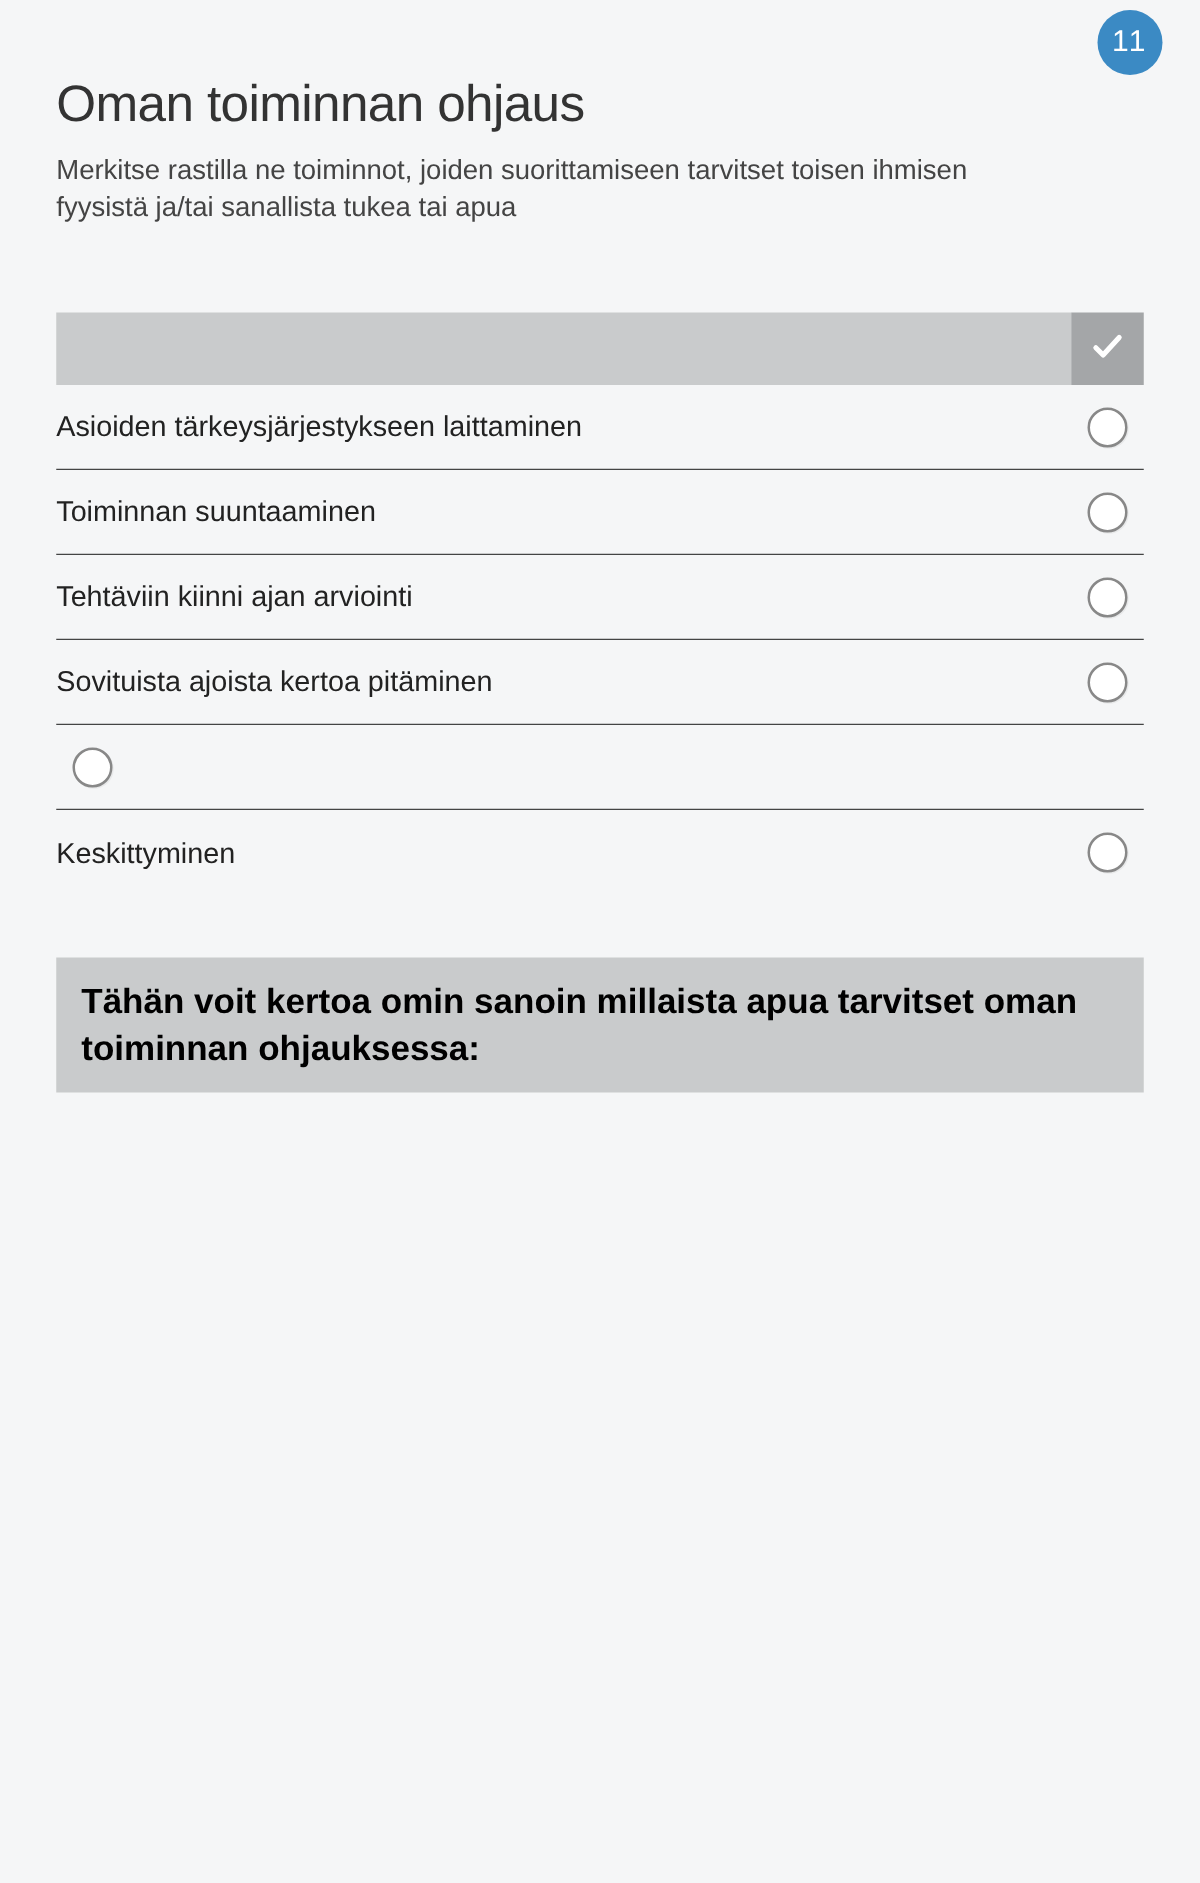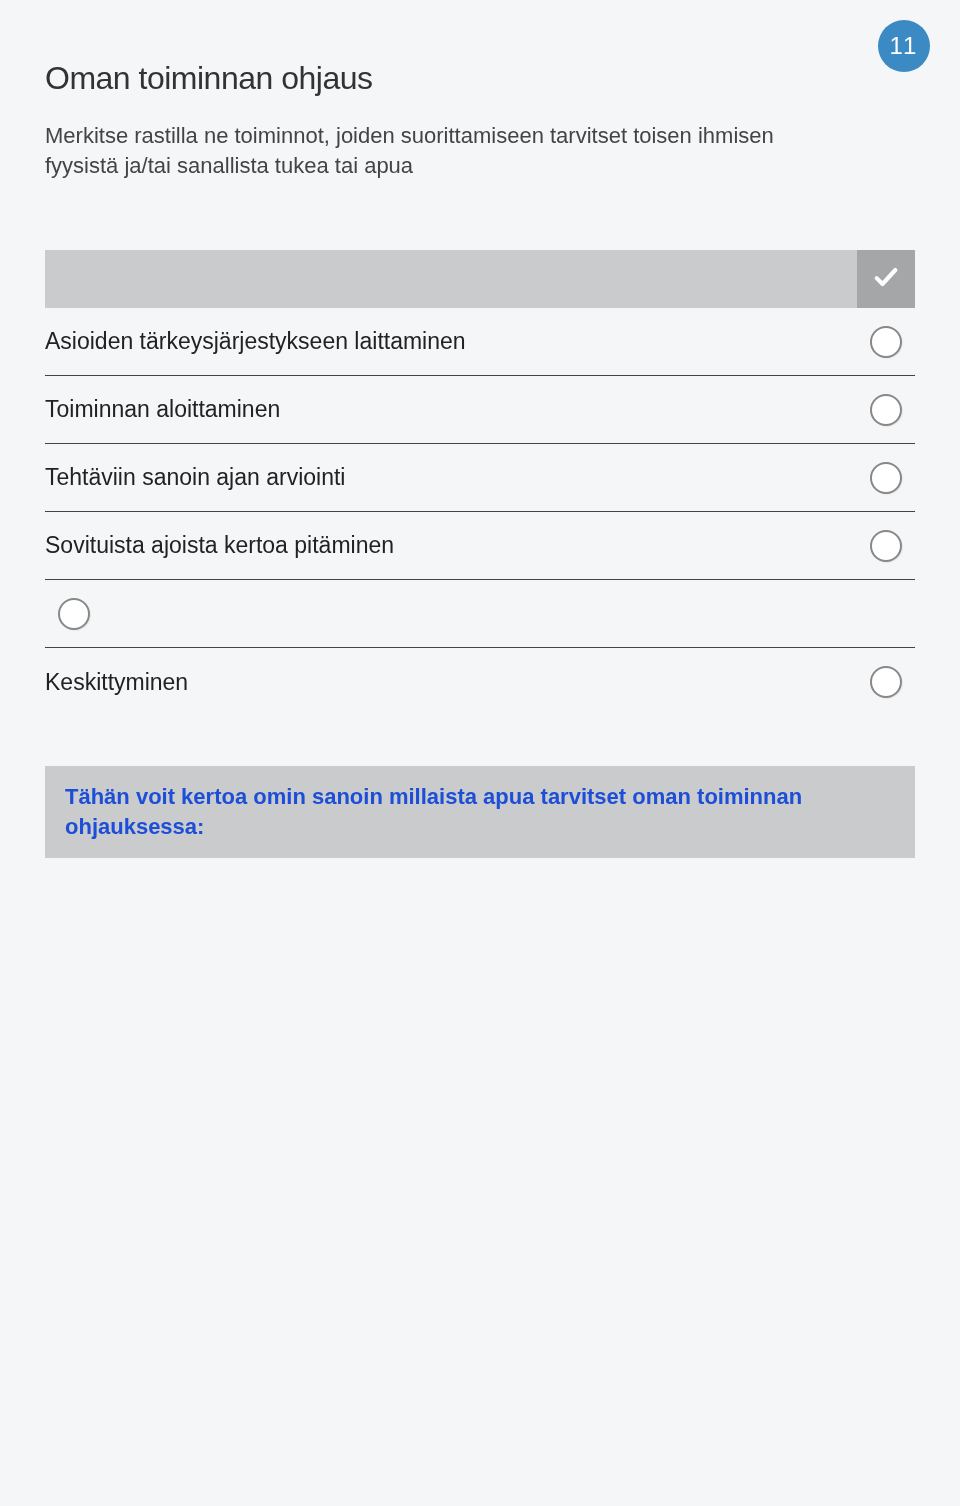--- a/index.html
+++ b/index.html
@@ -6,42 +6,42 @@
     body {
       background: #f5f6f7;
       font-family: Arial, Helvetica, sans-serif;
       width: 960px;
       height: 1506px;
       position: relative;
       padding: 0;
     }
     .page-badge {
       position: absolute;
-      top: 20px;
+      top: 8px;
       right: 30px;
       width: 52px;
       height: 52px;
       border-radius: 50%;
       background: #3b8ac4;
       color: #fff;
       display: flex;
       align-items: center;
       justify-content: center;
       font-size: 24px;
       font-weight: 300;
       letter-spacing: 2px;
     }
     .content {
       padding: 60px 45px 0 45px;
     }
     h1 {
-      font-size: 32px;
+      font-size: 41px;
       font-weight: 300;
       color: #333;
-      margin-bottom: 24px;
+      margin-bottom: 14px;
       letter-spacing: -0.5px;
     }
     .intro {
       font-size: 22px;
       color: #444;
       font-weight: 300;
       line-height: 1.35;
       margin-bottom: 70px;
       max-width: 800px;
     }
@@ -94,23 +94,23 @@
       border: 2.5px solid #888;
       background: #fff;
       box-shadow: 1px 1px 0 rgba(0,0,0,0.05);
     }
     .notes-header {
       background: #c9cbcc;
       padding: 16px 20px;
       margin-top: 50px;
     }
     .notes-header-text {
-      font-size: 22px;
+      font-size: 28px;
       font-weight: bold;
-      color: #1d4ed8;
+      color: #000000;
       line-height: 1.35;
     }
   </style>
 </head>
 <body>
 
 <div class="page-badge">
   <span>11</span>
 </div>
 
@@ -130,27 +130,27 @@
   </div>
 
   <div>
     <div class="row">
       <div class="label-col">Asioiden tärkeysjärjestykseen laittaminen</div>
       <div class="check-col">
         <div class="circle"></div>
       </div>
     </div>
     <div class="row">
-      <div class="label-col">Toiminnan aloittaminen</div>
+      <div class="label-col">Toiminnan suuntaaminen</div>
       <div class="check-col">
         <div class="circle"></div>
       </div>
     </div>
     <div class="row">
-      <div class="label-col">Tehtäviin sanoin ajan arviointi</div>
+      <div class="label-col">Tehtäviin kiinni ajan arviointi</div>
       <div class="check-col">
         <div class="circle"></div>
       </div>
     </div>
     <div class="row">
       <div class="label-col">Sovituista ajoista kertoa pitäminen</div>
       <div class="check-col">
         <div class="circle"></div>
       </div>
     </div>

